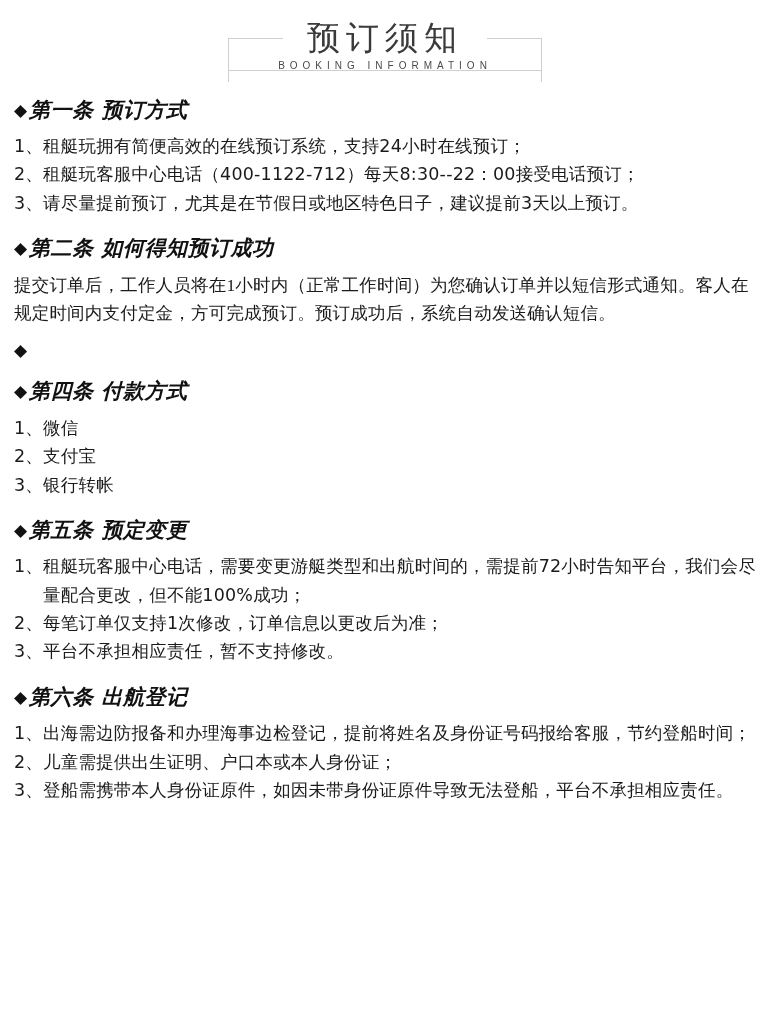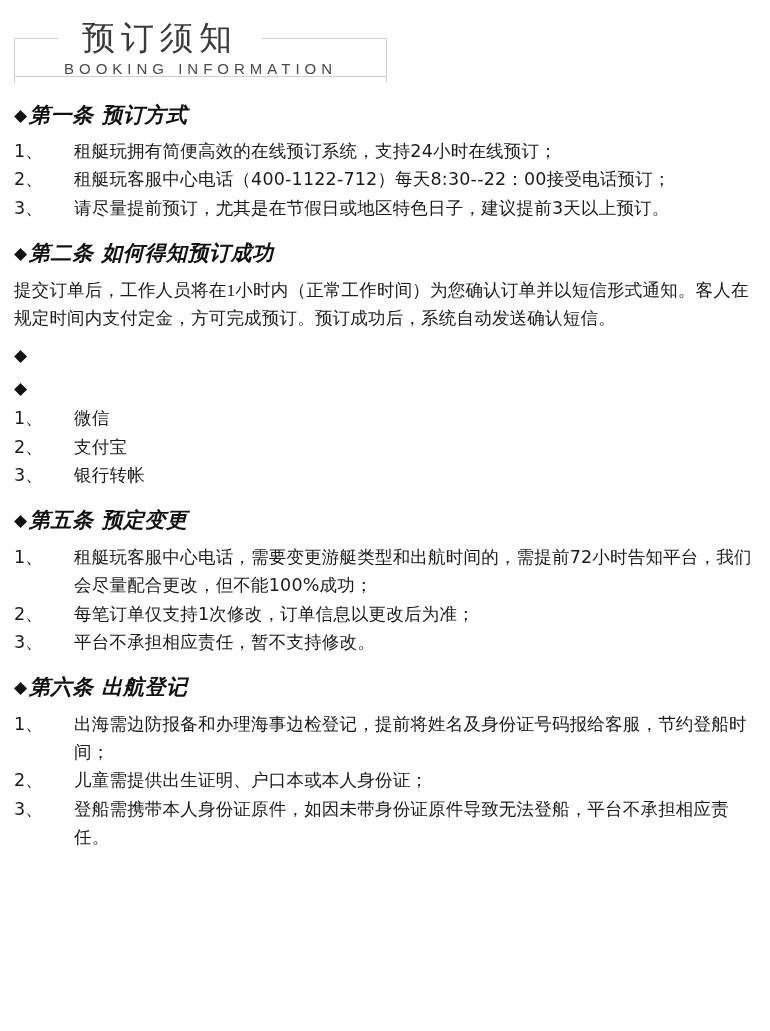--- a/index.html
+++ b/index.html
@@ -15,42 +15,42 @@
     -webkit-font-smoothing: antialiased;
   }
   .page {
     width: 770px;
     box-sizing: border-box;
     padding: 0 14px 8px 14px;
   }
 
   
   .title-block {
-    text-align: left;
+    text-align: center;
     padding-top: 16px;
     padding-bottom: 6px;
   }
   .title-main {
     font-size: 33px;
     letter-spacing: 6px;
     color: #3a3a3a;
     font-weight: 500;
     line-height: 1.2;
     position: relative;
     display: inline-block;
     padding: 0 18px;
   }
   .title-sub-wrap {
     display: flex;
     align-items: center;
     justify-content: center;
     margin-top: 2px;
   }
   .title-sub {
-    font-size: 15px;
+    font-size: 10px;
     letter-spacing: 5px;
     color: #4a4a4a;
     font-family: "Liberation Sans", sans-serif;
     padding: 0 6px;
   }
   .title-frame {
     position: relative;
     display: inline-block;
   }
   .title-frame:before,
@@ -134,21 +134,20 @@
     color: #1a1a1a;
     display: flex;
     letter-spacing: 0.2px;
   }
   ol.list li .num {
     flex: 0 0 auto;
     white-space: nowrap;
   }
   ol.list li .txt {
     flex: 1 1 auto;
-    margin-left: 31px;
   }
   .tight li { line-height: 1.6; }
 </style>
 </head>
 <body>
 
 <div class="page">
 
   <div class="title-block">
     <div class="title-frame">
@@ -196,20 +195,21 @@
 
   <div class="section">
     <div class="sec-head">
       <span class="diamond">◆</span>
     </div>
   </div>
 
   <div class="section">
     <div class="sec-head">
       <span class="diamond">◆</span>
+      <span class="sec-title">第四条 付款方式</span>
     </div>
     <ol class="list tight">
       <li>
         <span class="num">1、</span>
         <span class="txt">微信</span>
       </li>
       <li>
         <span class="num">2、</span>
         <span class="txt">支付宝</span>
       </li>

